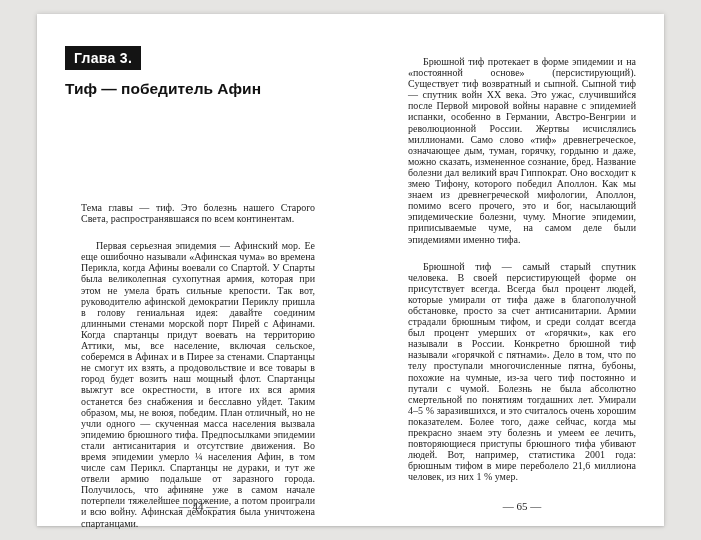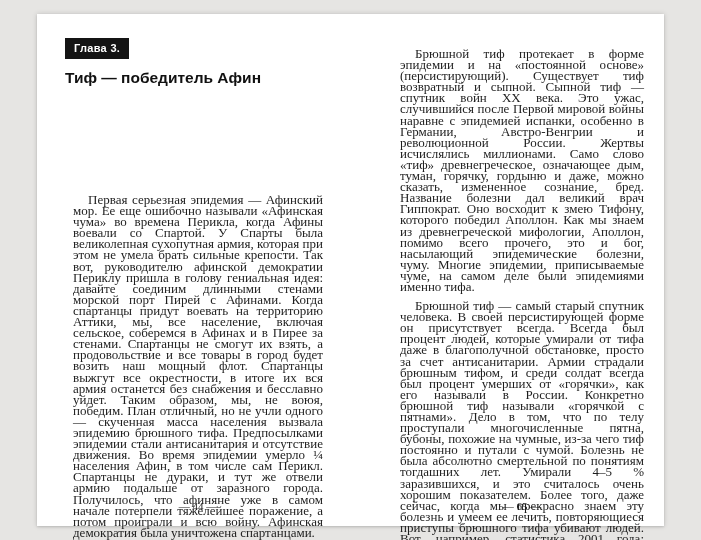--- a/index.html
+++ b/index.html
@@ -24,39 +24,40 @@
   .page--right { left: 313px; right: 0; }
   .content { position: absolute; top: 0; bottom: 0; }
   .content--left  { left: 28px; width: 266px; padding-top: 24px; }
   .content--right { left: 42px; width: 260px; padding-top: 26px; }
   .chapter-badge {
     display: inline-block;
     background: var(--badge-bg, #141414);
     color: var(--badge-fg, #ffffff);
     font-family: "Liberation Sans", sans-serif;
     font-weight: bold;
-    font-size: 11px;
+    font-size: 14px;
     line-height: 1;
     padding: 5px 9px;
     letter-spacing: .3px;
+    margin-top: 8px;
   }
   .chapter-title {
     margin: 10px 0 8px 0;
     font-family: "Liberation Sans", sans-serif;
     font-weight: bold;
     font-size: 15.5px;
     line-height: 1.15;
     color: #111111;
   }
   .body-text { position: absolute; left: 0; right: 0; }
   .body-text--left  { top: 172px; }
   .body-text--right { top: 26px; }
   .para {
-    margin: 8px;
-    font-size: 13px;
+    margin: 16px;
+    font-size: 10px;
     line-height: 11.1px;
     color: var(--fg, #1d1d1d);
     text-align: justify;
     text-indent: 15px;
     hyphens: auto;
     -webkit-hyphens: auto;
   }
   .para--flush { text-indent: 0; }
   .page-number {
     position: absolute;
@@ -69,20 +70,21 @@
 </head>
 <body>
 
 <div class="spread">
 
   <div class="page page--left">
     <div class="content content--left">
       <span class="chapter-badge"><span>Глава 3.</span></span>
       <h1 class="chapter-title">Тиф — победитель Афин</h1>
       <div class="body-text body-text--left">
+        <p class="para para--flush">Тема главы — тиф. Это болезнь нашего Старого Света, распространявшаяся по всем континентам.</p>
         <p class="para">Первая серьезная эпидемия — Афинский мор. Ее еще ошибочно называли «Афинская чума» во времена Перикла, когда Афины воевали со Спартой. У Спарты была великолепная сухопутная армия, которая при этом не умела брать сильные крепости. Так вот, руководителю афинской демократии Периклу пришла в голову гениальная идея: давайте соединим длинными стенами морской порт Пирей с Афинами. Когда спартанцы придут воевать на территорию Аттики, мы, все население, включая сельское, соберемся в Афинах и в Пирее за стенами. Спартанцы не смогут их взять, а продовольствие и все товары в город будет возить наш мощный флот. Спартанцы выжгут все окрестности, в итоге их вся армия останется без снабжения и бесславно уйдет. Таким образом, мы, не воюя, победим. План отличный, но не учли одного — скученная масса населения вызвала эпидемию брюшного тифа. Предпосылками эпидемии стали антисанитария и отсутствие движения. Во время эпидемии умерло ¼ населения Афин, в том числе сам Перикл. Спартанцы не дураки, и тут же отвели армию подальше от заразного города. Получилось, что афиняне уже в самом начале потерпели тяжелейшее поражение, а потом проиграли и всю войну. Афинская демократия была уничтожена спартанцами.</p>
       </div>
       <div class="page-number">— 44 —</div>
     </div>
   </div>
 
   <div class="page page--right">
     <div class="content content--right">
       <div class="body-text body-text--right">
         <p class="para">Брюшной тиф протекает в форме эпидемии и на «постоянной основе» (персистирующий). Существует тиф возвратный и сыпной. Сыпной тиф — спутник войн XX века. Это ужас, случившийся после Первой мировой войны наравне с эпидемией испанки, особенно в Германии, Австро-Венгрии и революционной России. Жертвы исчислялись миллионами. Само слово «тиф» древнегреческое, означающее дым, туман, горячку, гордыню и даже, можно сказать, измененное сознание, бред. Название болезни дал великий врач Гиппократ. Оно восходит к змею Тифону, которого победил Аполлон. Как мы знаем из древнегреческой мифологии, Аполлон, помимо всего прочего, это и бог, насылающий эпидемические болезни, чуму. Многие эпидемии, приписываемые чуме, на самом деле были эпидемиями именно тифа.</p>

